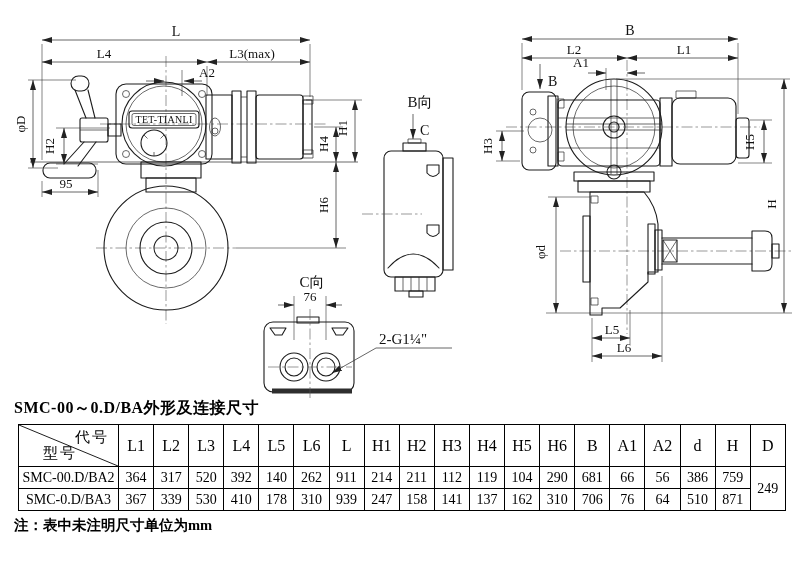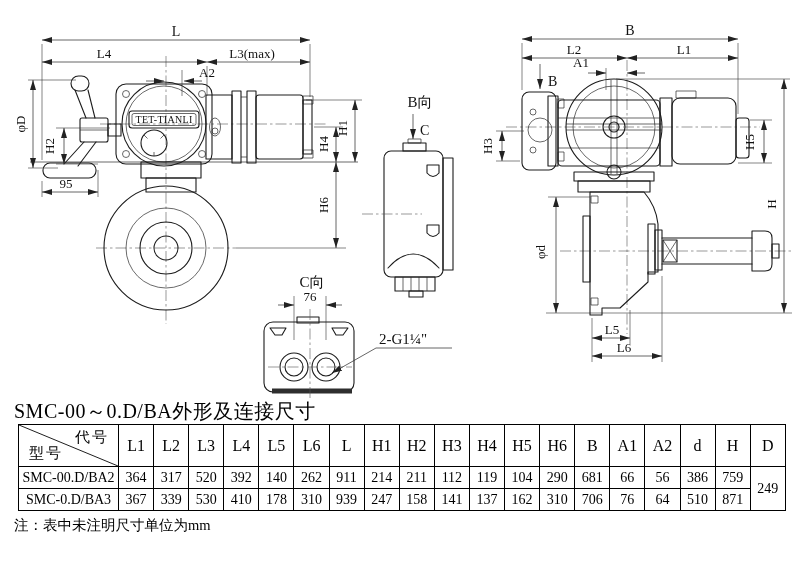--- a/index.html
+++ b/index.html
@@ -10,32 +10,32 @@
   .ol2{fill:none;stroke:#2a2a2a;stroke-width:0.7;stroke-linejoin:round;}
   .dim{fill:none;stroke:#333;stroke-width:0.75;}
   .ext{fill:none;stroke:#333;stroke-width:0.6;}
   .cl{fill:none;stroke:#555;stroke-width:0.6;stroke-dasharray:11 3 2.5 3;}
   .arr2{marker-start:url(#ar);marker-end:url(#ar);}
   .arr1{marker-end:url(#ar);}
   .dt{font-family:"Liberation Serif","DejaVu Serif",serif;font-size:13px;fill:#111;}
   .dtm{font-size:14px;}
   .dtb{font-size:15px;}
   .plate-t{font-size:10px;letter-spacing:.3px;}
-  #title{position:absolute;left:14px;top:398px;font-size:20px;letter-spacing:.5px;white-space:nowrap;}
+  #title{position:absolute;left:14px;top:398px;font-size:16px;letter-spacing:.5px;white-space:nowrap;font-weight:bold;}
   #dim-table{position:absolute;left:18px;top:424px;width:768px;border-collapse:collapse;table-layout:fixed;}
   #dim-table td,#dim-table th{border:1px solid #000;text-align:center;vertical-align:middle;
        padding:0;font-weight:normal;font-size:14px;overflow:hidden;}
   #dim-table tr.hd{height:42px;} #dim-table tr.hd th{font-size:16px;}
   #dim-table tr.dr{height:22px;}
   td.model{font-size:12.5px;}
   td.diag{position:relative;}
   td.diag .dgsvg{position:absolute;inset:0;width:100%;height:100%;}
   td.diag .c-top{position:absolute;top:3px;right:9px;font-size:15px;letter-spacing:2px;}
-  td.diag .c-bot{position:absolute;bottom:3px;left:10px;font-size:15px;letter-spacing:2px;}
-  #note{position:absolute;left:14px;top:516px;font-size:14.5px;white-space:nowrap;}
+  td.diag .c-bot{position:absolute;bottom:3px;left:24px;font-size:15px;letter-spacing:2px;}
+  #note{position:absolute;left:14px;top:516px;font-size:14.5px;white-space:nowrap;font-weight:bold;}
 </style>
 </head>
 <body>
 
 <svg class="drawing" width="800" height="398" viewBox="0 0 800 398">
   <defs>
     <marker id="ar" orient="auto-start-reverse" markerWidth="11" markerHeight="8" refX="10" refY="3" markerUnits="userSpaceOnUse">
       <path d="M0,0 L10,3 L0,6 z" fill="#222"></path>
     </marker>
   </defs>

